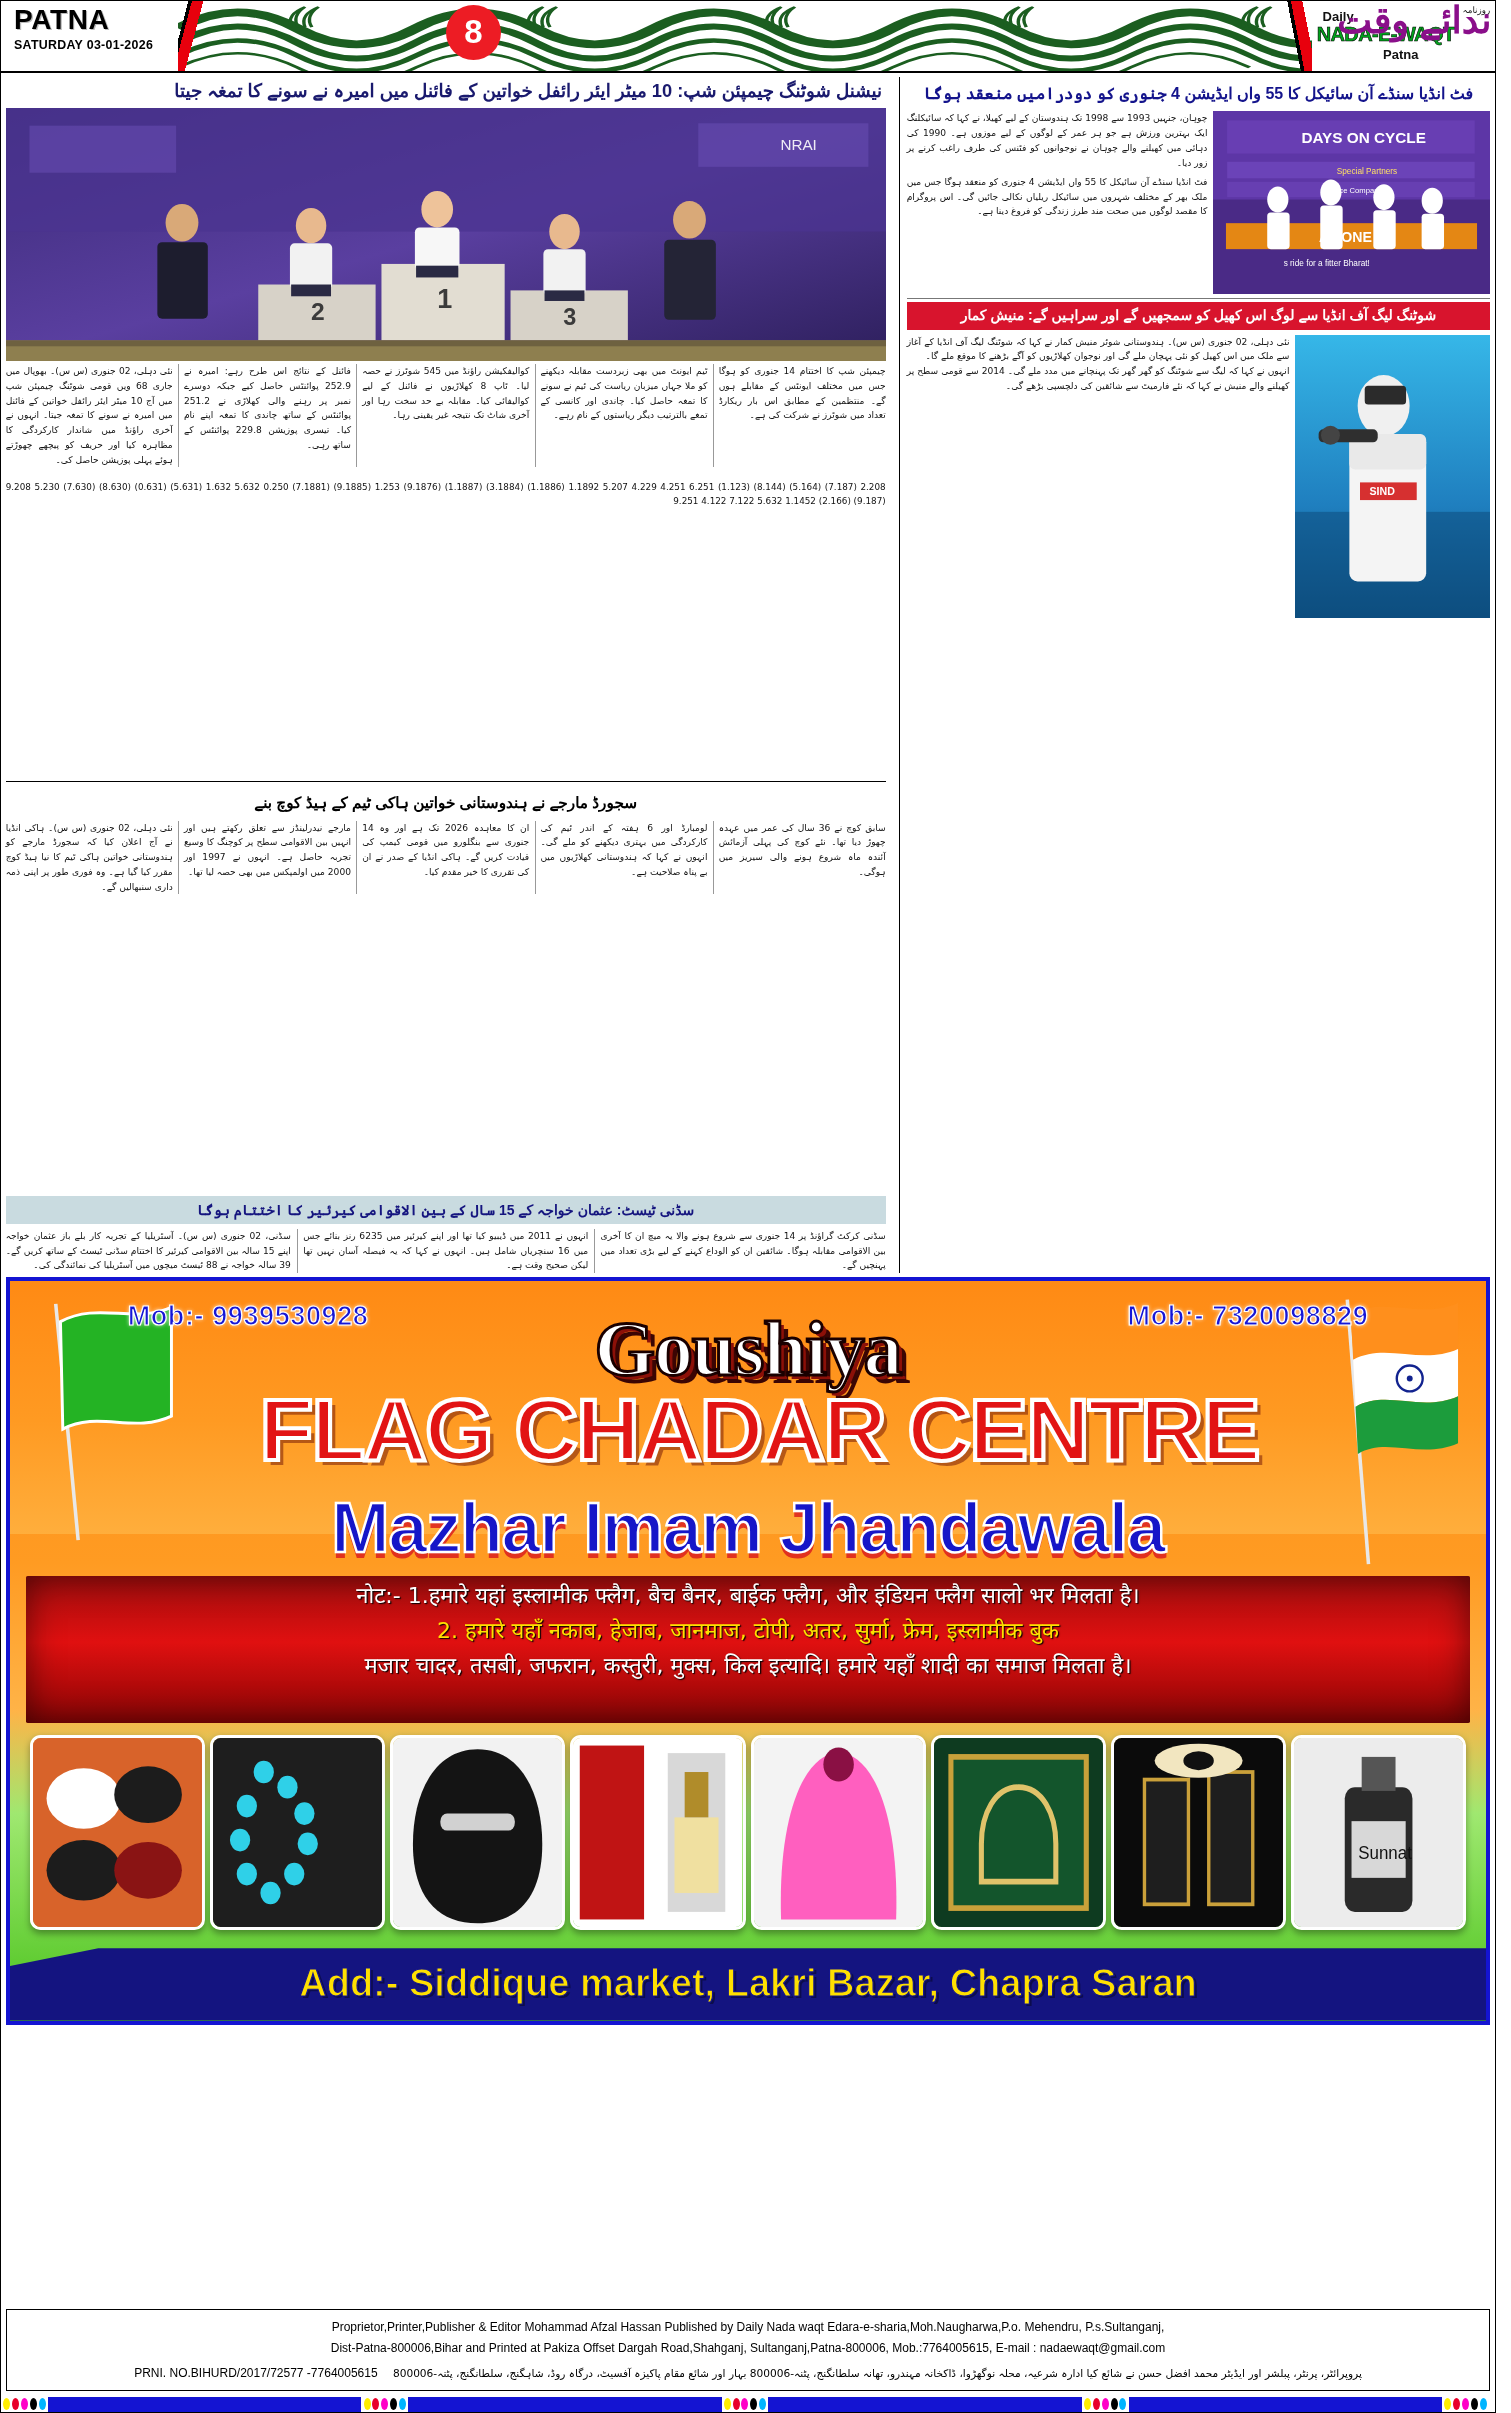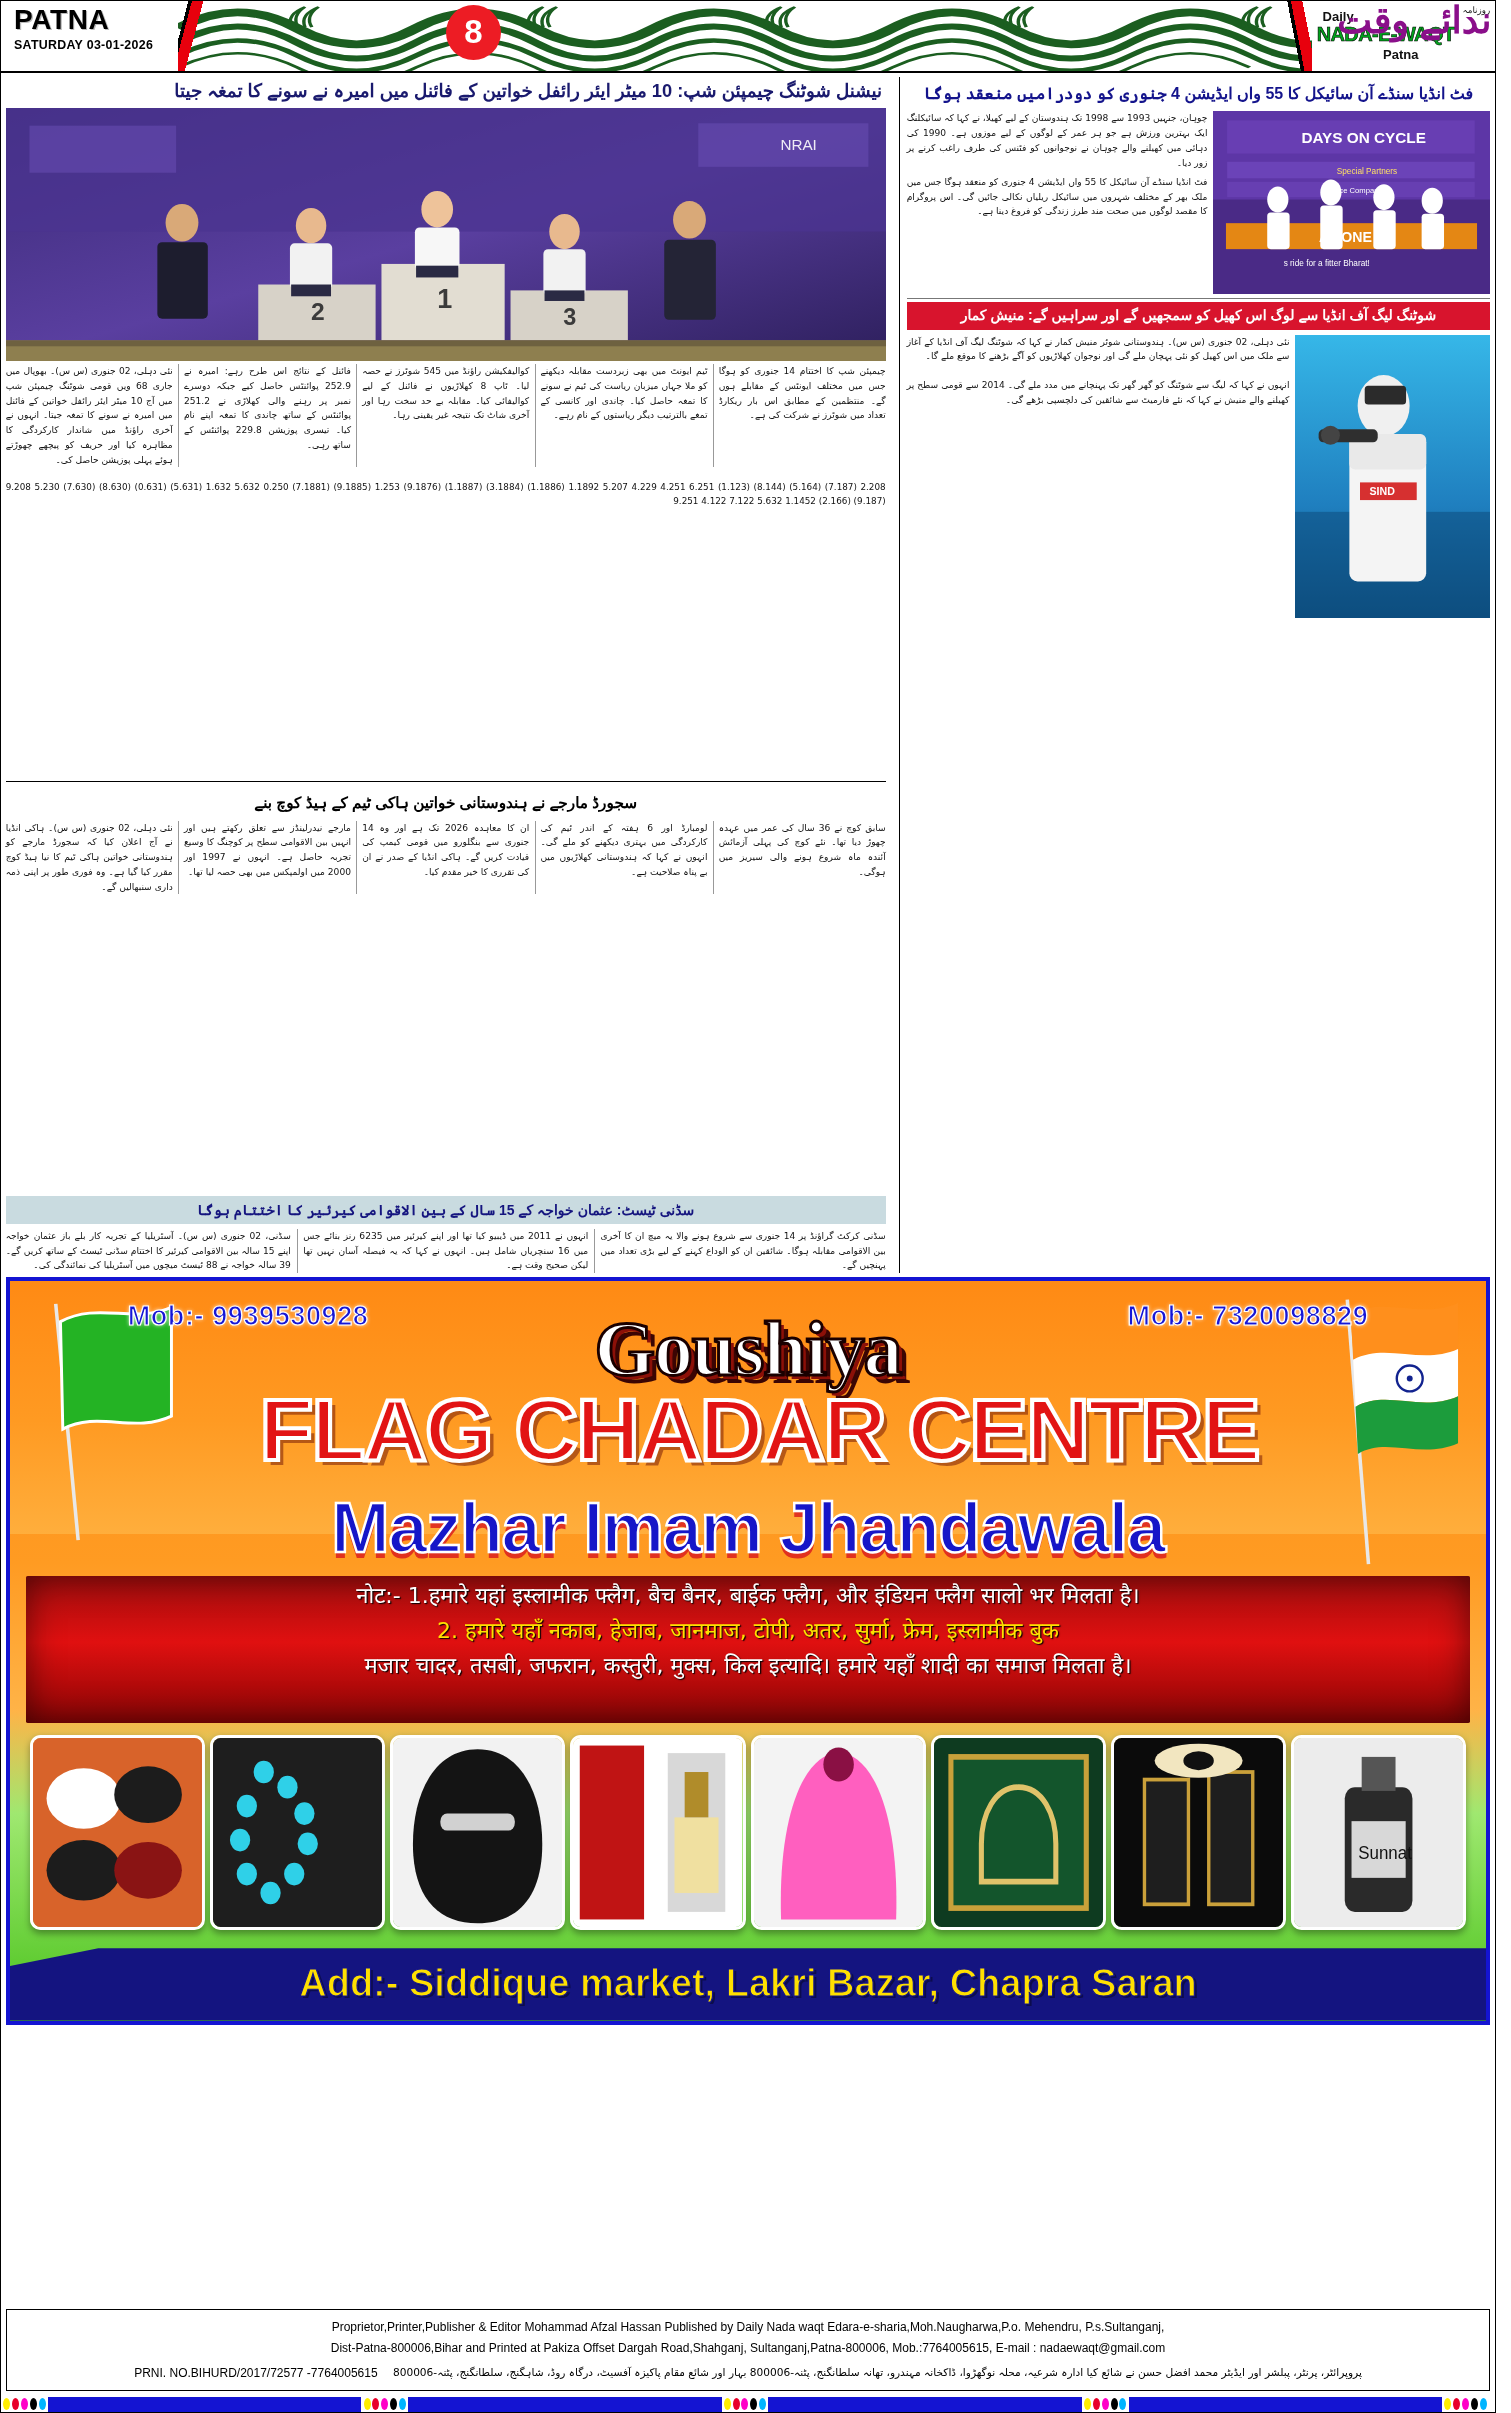--- a/index.html
+++ b/index.html
@@ -279,21 +279,21 @@
         </div>
       </div>
 
       <div class="rule-thin"></div>
 
       <div class="hl-red">شوٹنگ لیگ آف انڈیا سے لوگ اس کھیل کو سمجھیں گے اور سراہیں گے: منیش کمار</div>
 
       <div style="display:flex;gap:5.9px;margin-top:4.7px">
         <div style="flex:1 1 0">
           <div class="col">نئی دہلی، 02 جنوری (س س)۔ ہندوستانی شوٹر منیش کمار نے کہا کہ شوٹنگ لیگ آف انڈیا کے آغاز سے ملک میں اس کھیل کو نئی پہچان ملے گی اور نوجوان کھلاڑیوں کو آگے بڑھنے کا موقع ملے گا۔</div>
-          <div class="col" style="margin-top:14px">انہوں نے کہا کہ لیگ سے شوٹنگ کو گھر گھر تک پہنچانے میں مدد ملے گی۔ 2014 سے قومی سطح پر کھیلنے والے منیش نے کہا کہ نئے فارمیٹ سے شائقین کی دلچسپی بڑھے گی۔</div>
+          <div class="col" style="margin-top:0">انہوں نے کہا کہ لیگ سے شوٹنگ کو گھر گھر تک پہنچانے میں مدد ملے گی۔ 2014 سے قومی سطح پر کھیلنے والے منیش نے کہا کہ نئے فارمیٹ سے شائقین کی دلچسپی بڑھے گی۔</div>
         </div>
         <div style="flex:0 0 195px">
           <div class="photo" style="height:283px;background:#f97316">
             <div class="ph-inner">
               <svg viewBox="0 0 330 480" preserveAspectRatio="none" style="width:100%;height:100%">
                 <defs>
                   <linearGradient id="sky" x1="0" y1="0" x2="0" y2="1">
                     <stop offset="0%" stop-color="#36b7e8"></stop>
                       <stop offset="60%" stop-color="#1f7fbf"></stop>
                       <stop offset="100%" stop-color="#0e4f80"></stop>
@@ -426,21 +426,21 @@
       </div>
     </div>
 
     <div class="ad-addrbar"></div>
     <div class="ad-addr">Add:- Siddique market, Lakri Bazar, Chapra Saran</div>
   </div>
 
   <div class="footer">
     <div class="foot-line">Proprietor,Printer,Publisher &amp; Editor Mohammad Afzal Hassan Published by Daily Nada waqt Edara-e-sharia,Moh.Naugharwa,P.o. Mehendru, P.s.Sultanganj,</div>
     <div class="foot-line">Dist-Patna-800006,Bihar and  Printed at Pakiza Offset Dargah Road,Shahganj, Sultanganj,Patna-800006, Mob.:7764005615, E-mail : nadaewaqt@gmail.com</div>
-    <div class="foot-line" style="margin-top:4.7px;display:flex;justify-content:center;gap:15.3px;align-items:center">
+    <div class="foot-line" style="margin-top:4.7px;display:flex;justify-content:center;gap:15.3px;align-items:flex-end">
       <span>PRNI. NO.BIHURD/2017/72577  -7764005615</span>
       <span class="foot-urdu">پروپرائٹر، پرنٹر، پبلشر اور ایڈیٹر محمد افضل حسن نے شائع کیا ادارہ شرعیہ، محلہ نوگھڑوا، ڈاکخانہ مہندرو، تھانہ سلطانگنج، پٹنہ-800006 بہار اور شائع مقام پاکیزہ آفسیٹ، درگاہ روڈ، شاہگنج، سلطانگنج، پٹنہ-800006</span>
     </div>
   </div>
 
   <div class="colorbar">
     <div class="cb-seg">
       <div class="cb-dots">
         <div class="cb-dot" style="background:#ffee00"></div>
         <div class="cb-dot" style="background:#e8002a"></div>

